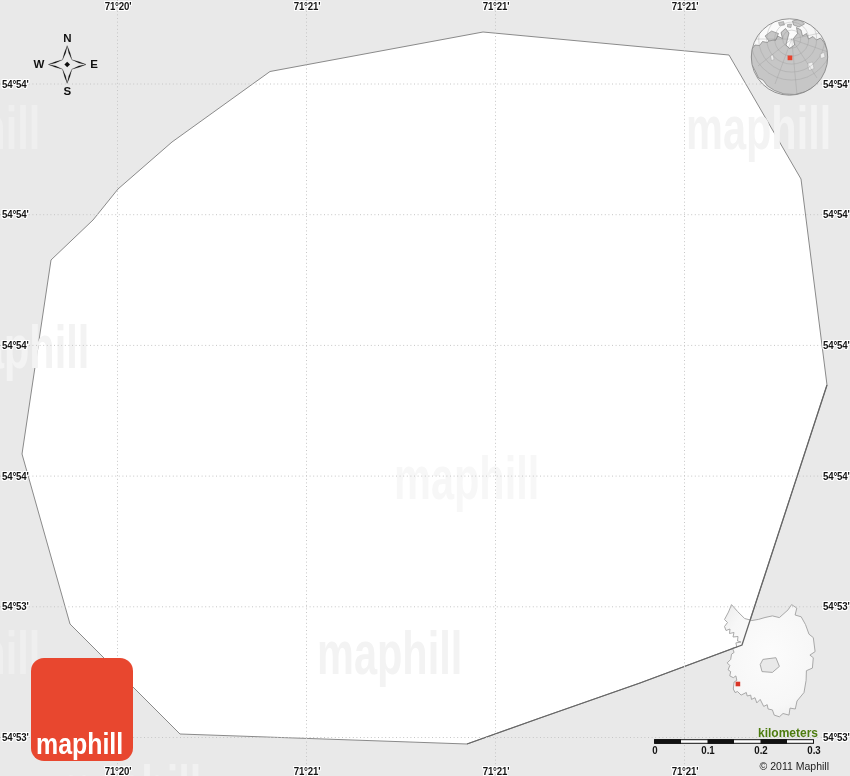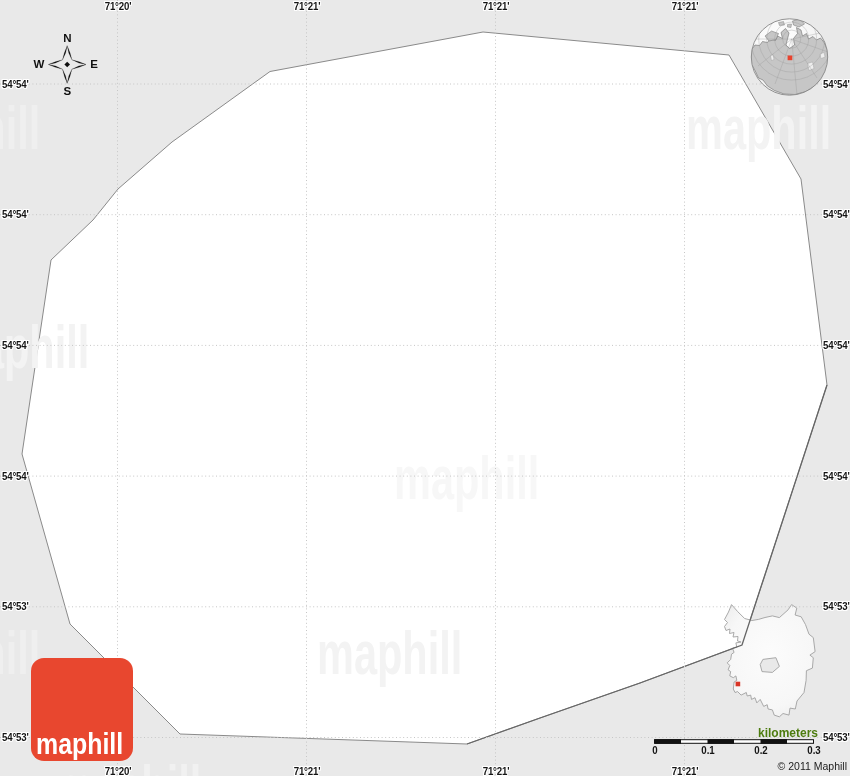--- a/index.html
+++ b/index.html
@@ -161,15 +161,15 @@
   <rect x="4.5" y="4.2" width="26.5" height="4.6" fill="#111111"></rect>
   <rect x="57.5" y="4.2" width="26.5" height="4.6" fill="#111111"></rect>
   <rect x="110.5" y="4.2" width="26.5" height="4.6" fill="#111111"></rect>
 </svg>
 
 <div class="lbl ctr" style="left:654.5px;top:745px;text-shadow:none;letter-spacing:0;font-size:11px;line-height:11px;">0</div>
 <div class="lbl ctr" style="left:707.5px;top:745px;text-shadow:none;letter-spacing:0;font-size:11px;line-height:11px;">0.1</div>
 <div class="lbl ctr" style="left:760.5px;top:745px;text-shadow:none;letter-spacing:0;font-size:11px;line-height:11px;">0.2</div>
 <div class="lbl ctr" style="left:813.5px;top:745px;text-shadow:none;letter-spacing:0;font-size:11px;line-height:11px;">0.3</div>
 
-<div style="position:absolute;right:3px;top:760px;font-size:10.5px;color:#222222;">© 2011 Maphill</div>
+<div style="position:absolute;right:21px;top:760px;font-size:10.5px;color:#222222;">© 2011 Maphill</div>
 
 </div>
 
 </body></html>

